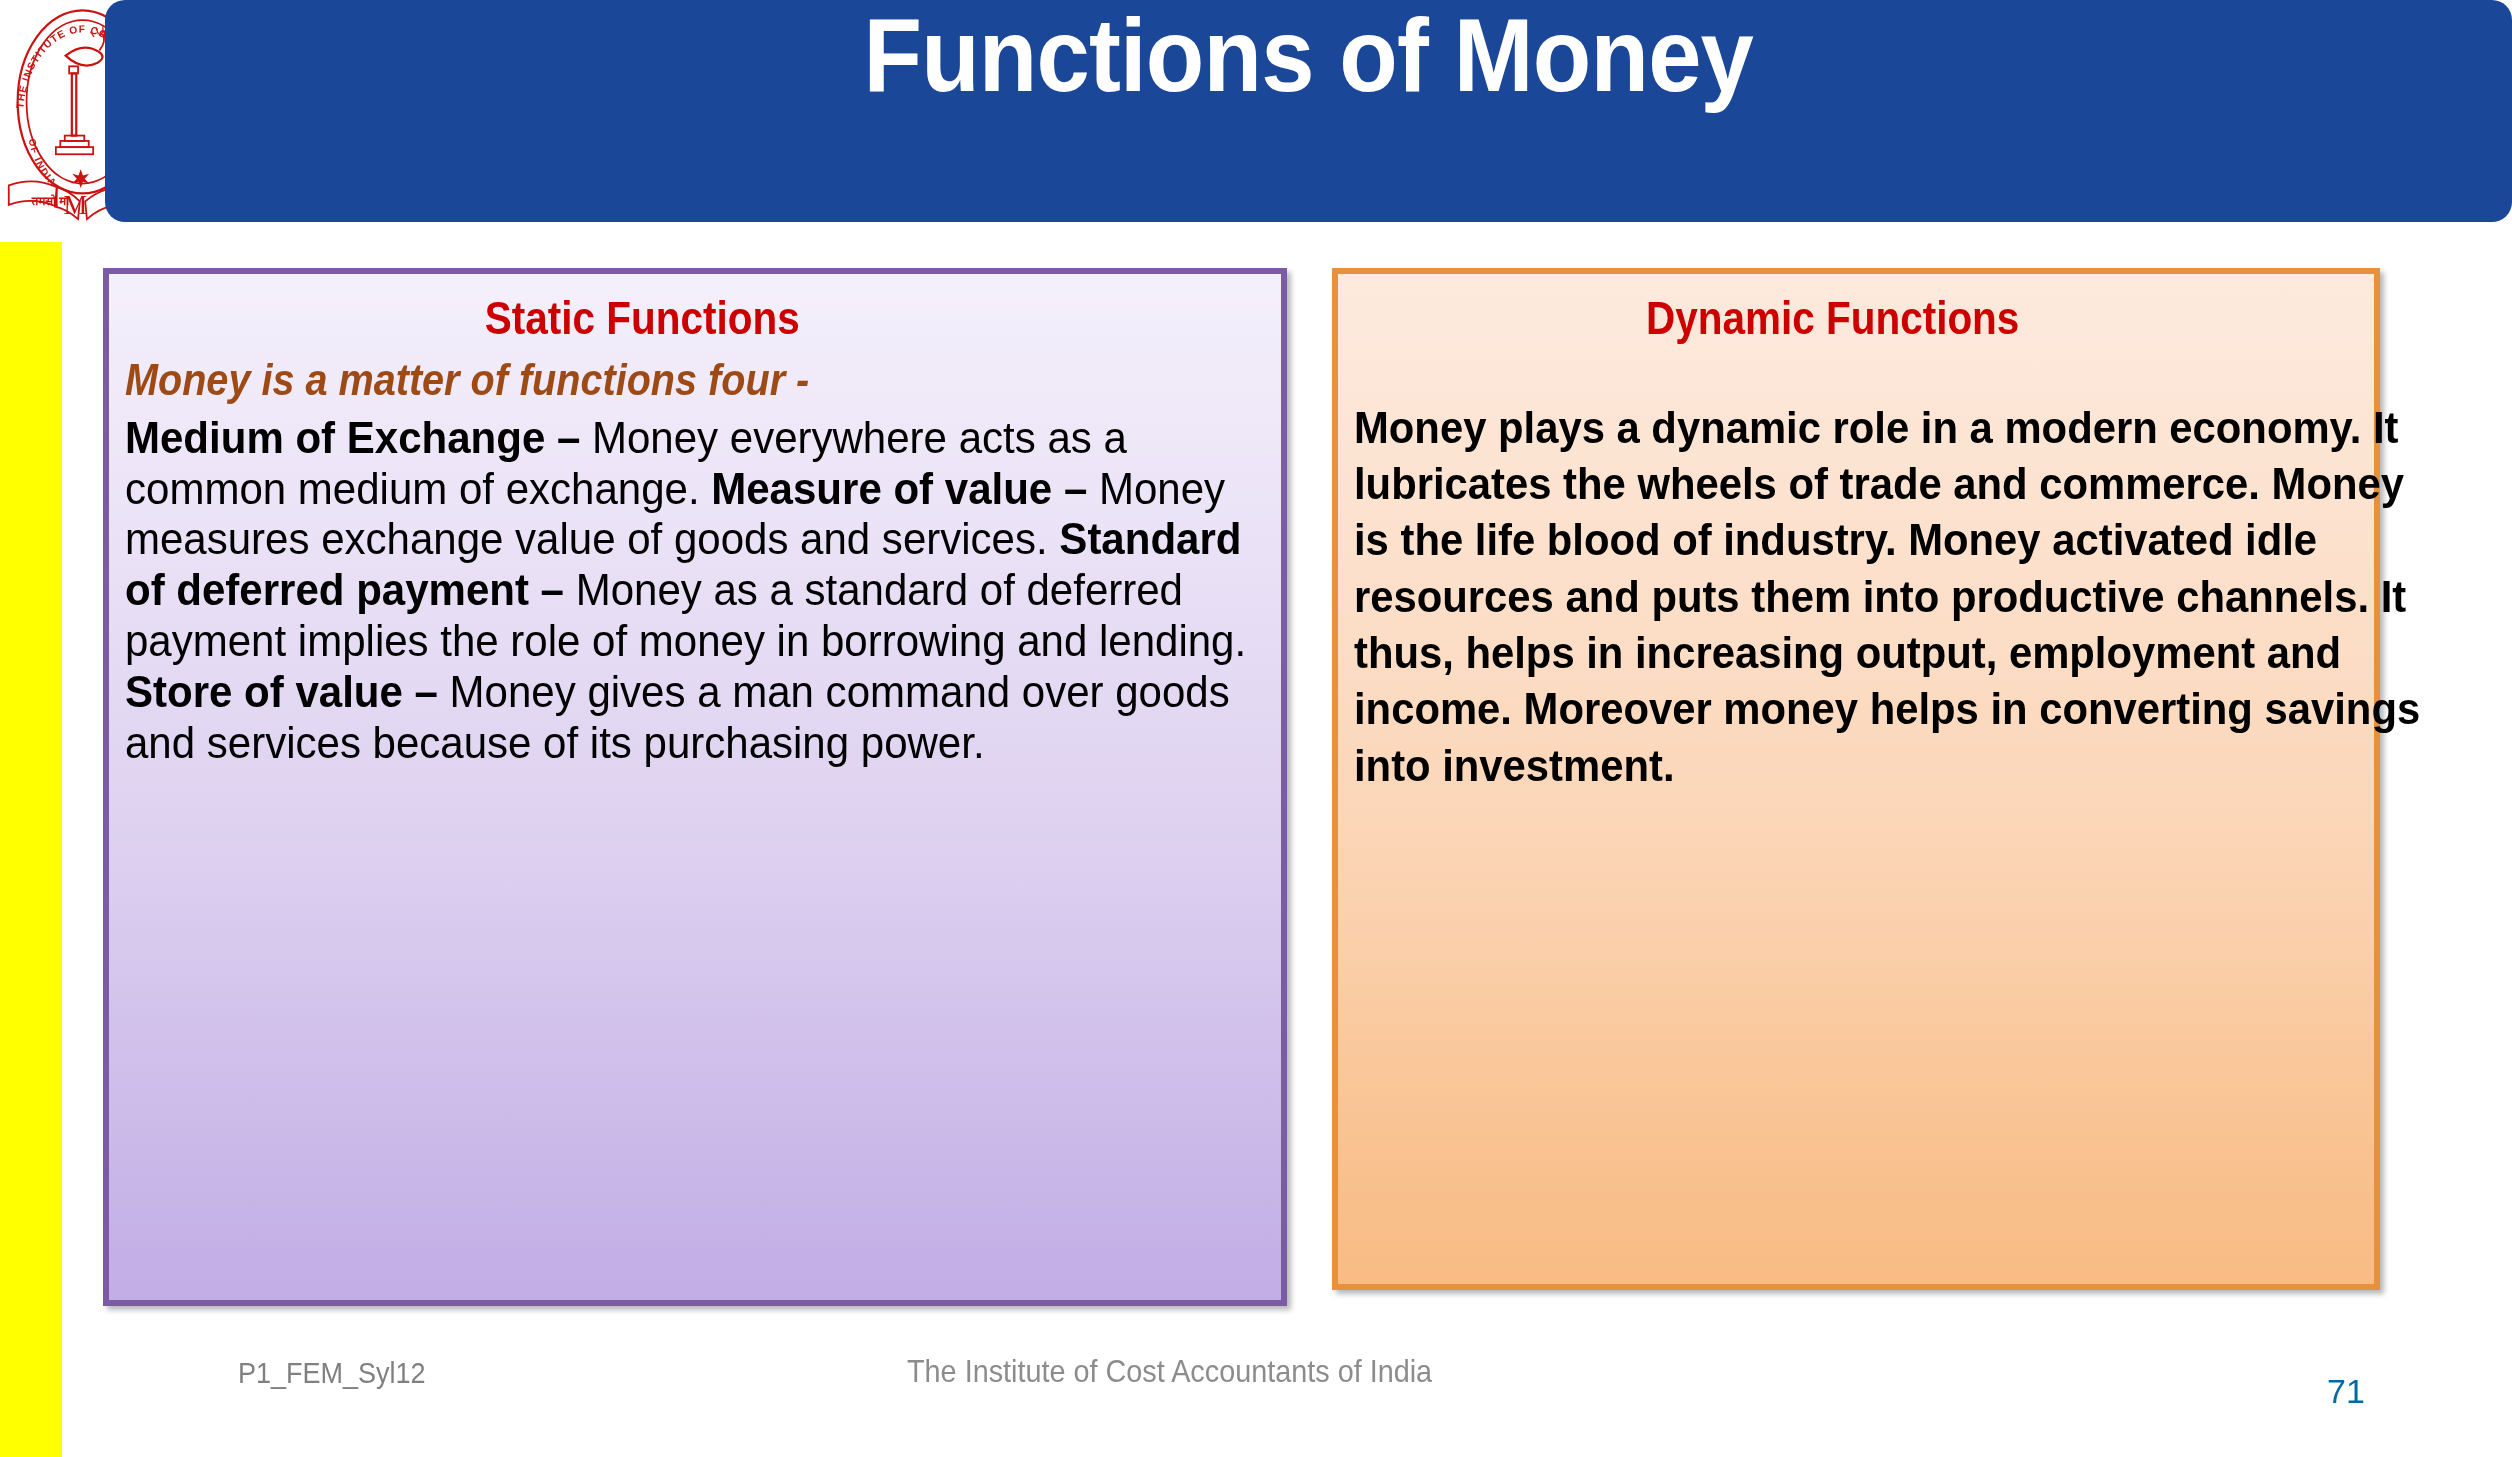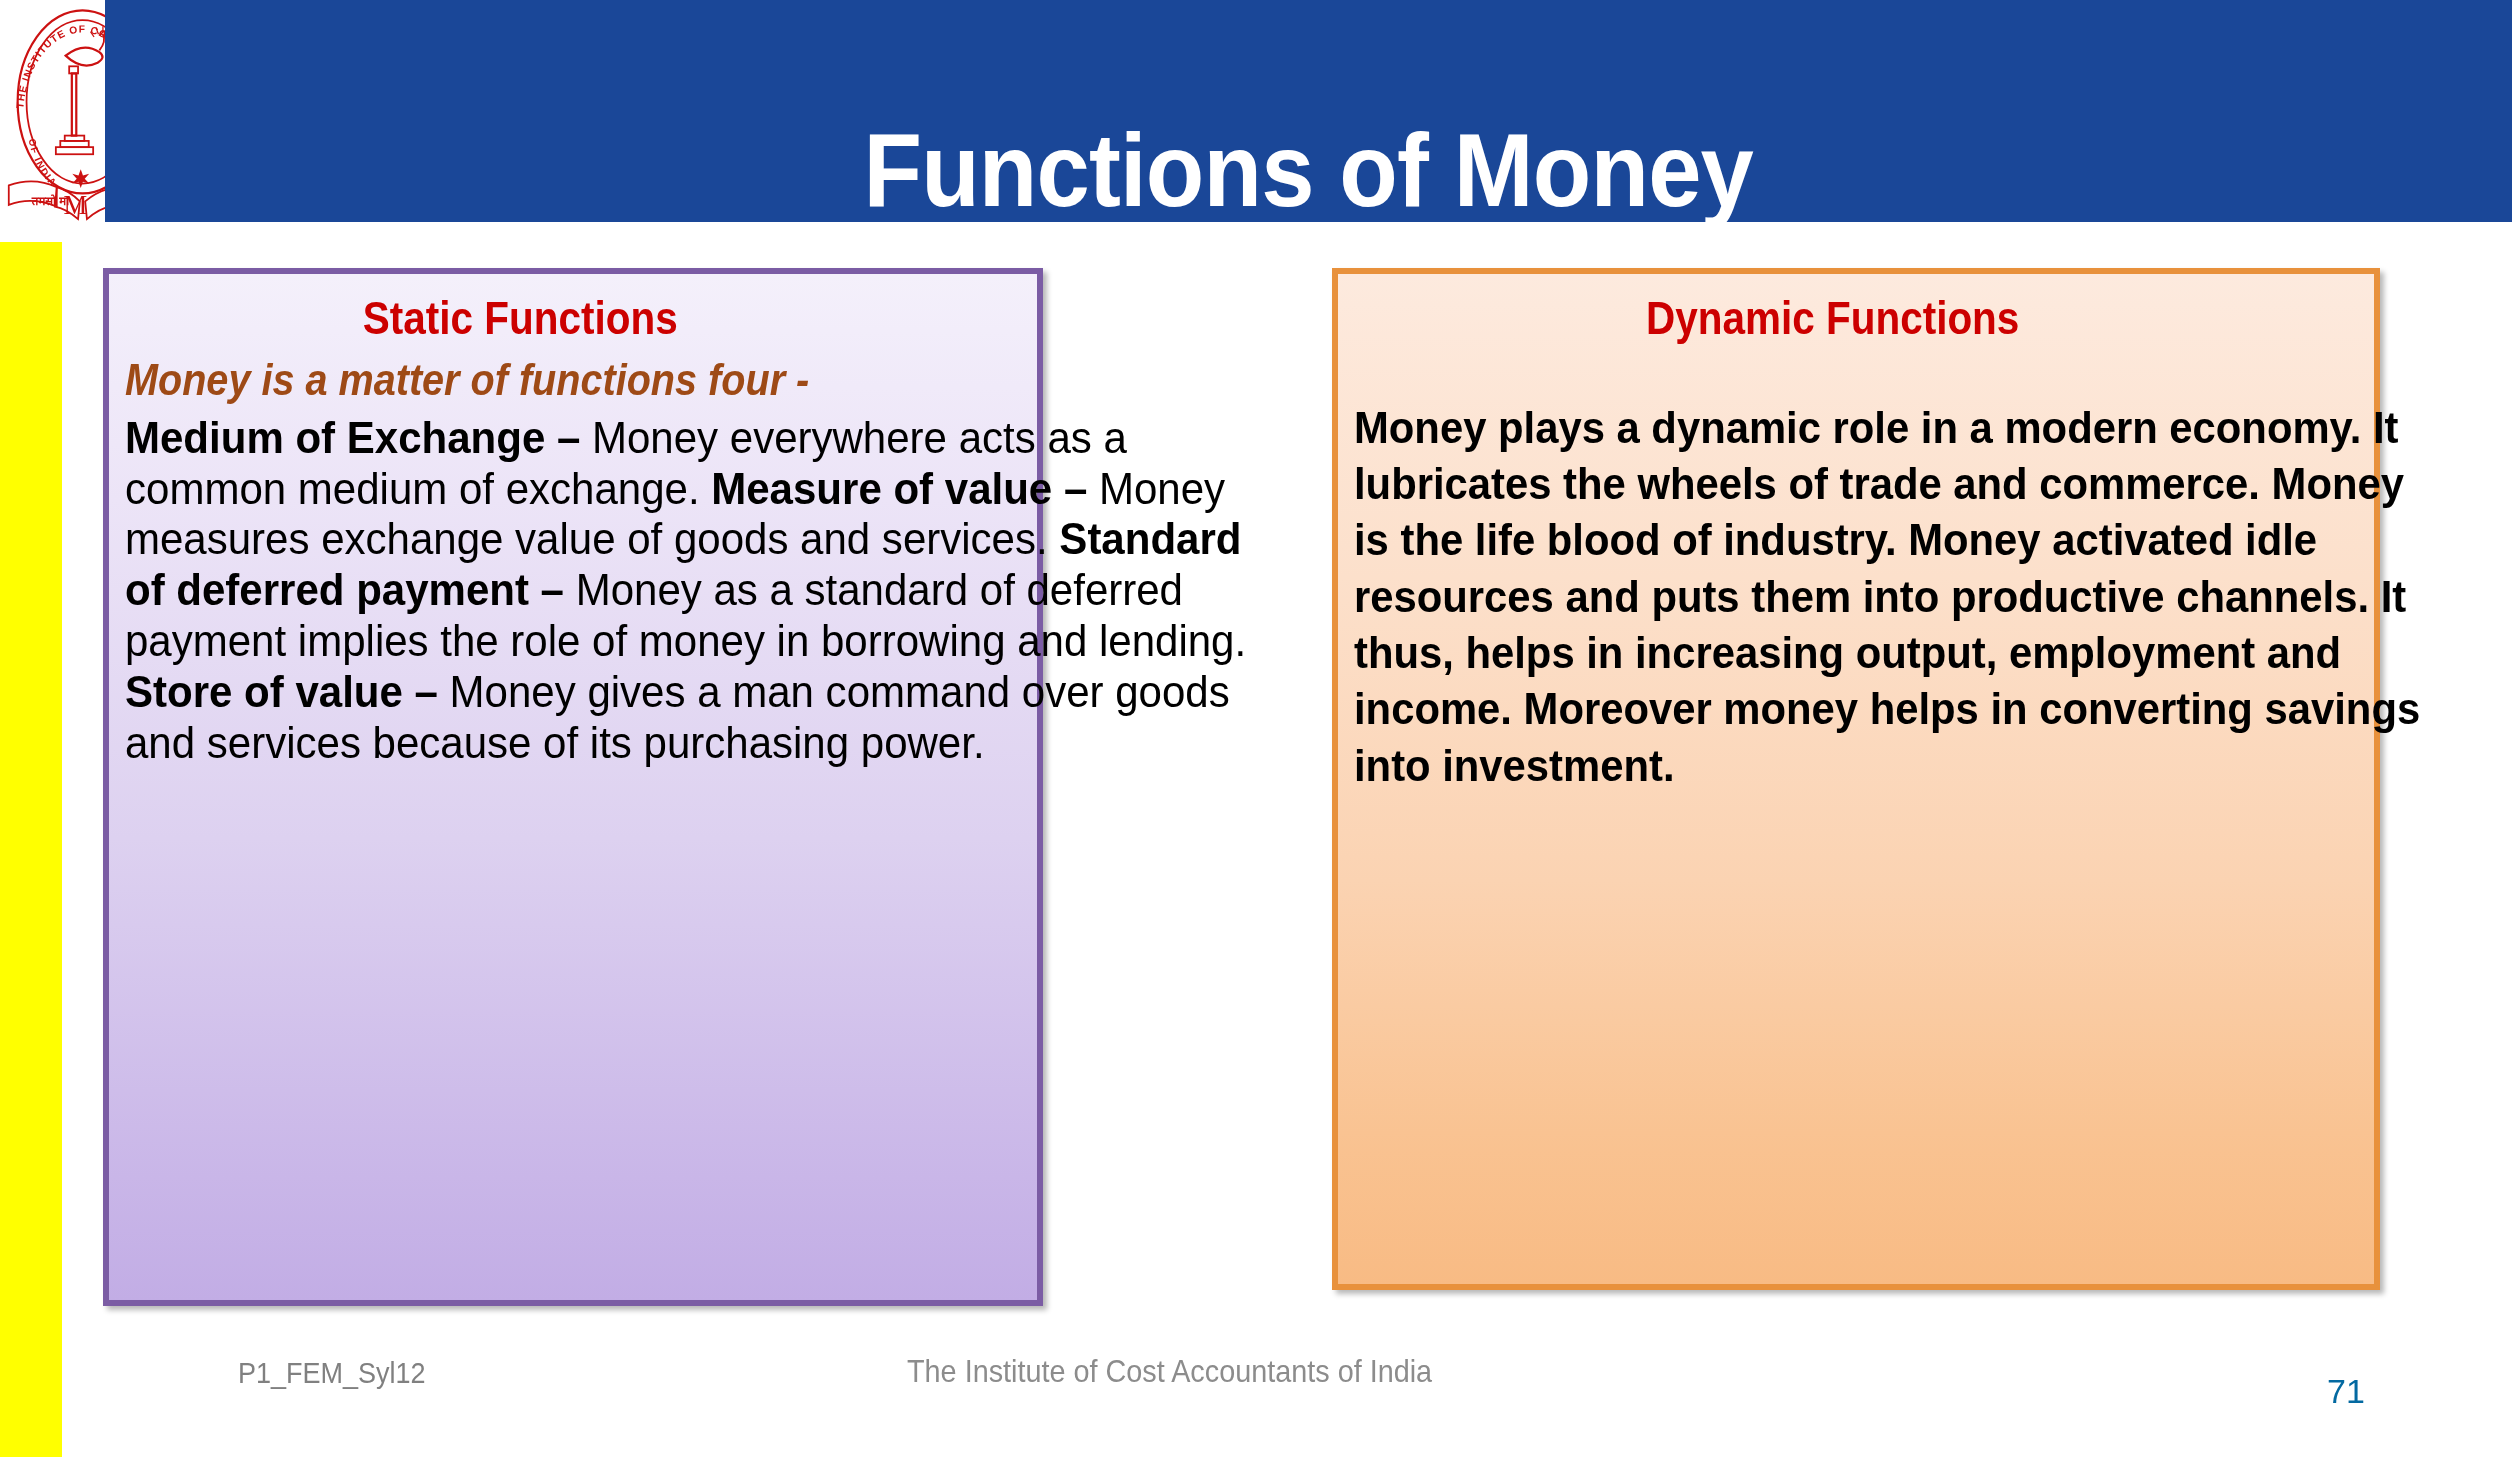--- a/index.html
+++ b/index.html
@@ -17,22 +17,23 @@
 
   
   #title-banner {
     position: absolute;
     left: 105px;
     top: 0;
     width: 2407px;
     height: 222px;
     background: #1a4798;
     display: flex;
-    align-items: flex-end;
+    align-items: flex-start;
     justify-content: center;
+    border-radius: 20px;
   }
   #title-text {
     color: #ffffff;
     font-size: 103px;
     font-weight: bold;
     letter-spacing: -0.9px;
     line-height: 1;
     transform: scaleX(0.93);
     white-space: nowrap;
     margin-top: 3.6px;
@@ -60,21 +61,21 @@
 
   
   .panel {
     position: absolute;
     box-sizing: border-box;
     box-shadow: 4.4px 4.4px 5.3px rgba(0,0,0,0.28);
   }
   #static-panel {
     left: 103px;
     top: 268px;
-    width: 940px;
+    width: 1184px;
     height: 1038px;
     border: 6.2px solid #7b5ca4;
     background: linear-gradient(to bottom, #f4f0fb 0%, #ece4f7 22%, #ddd1f0 55%, #c9b6e8 88%, #c2ade5 100%);
     padding: 7.1px 12.4px 0 16px;
   }
   #dynamic-panel {
     left: 1332px;
     top: 268px;
     width: 1048px;
     height: 1022px;

